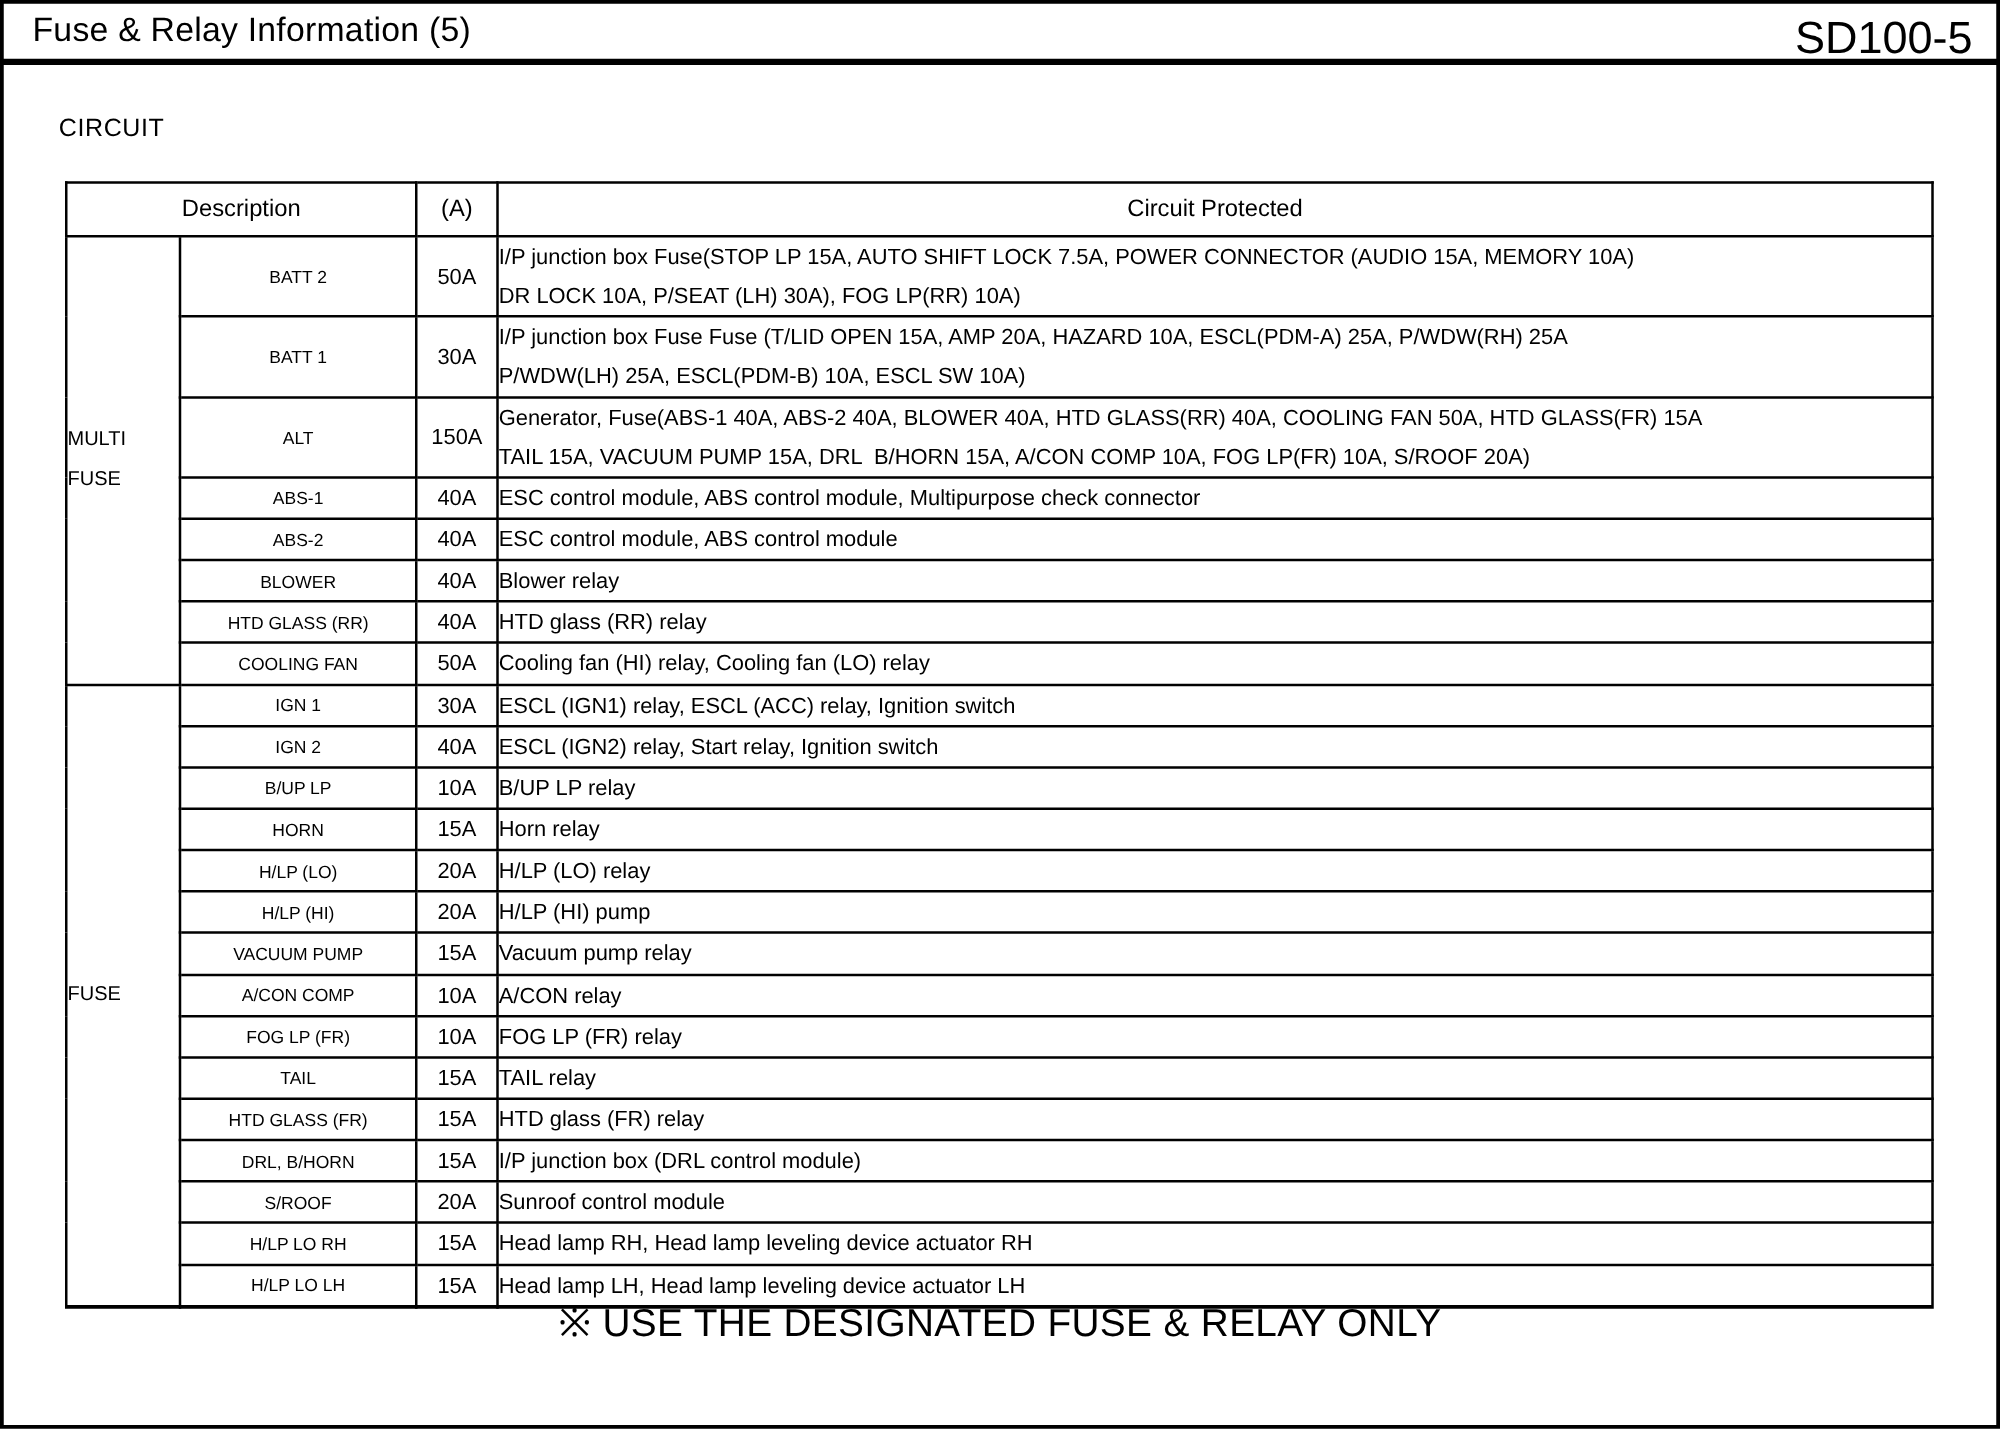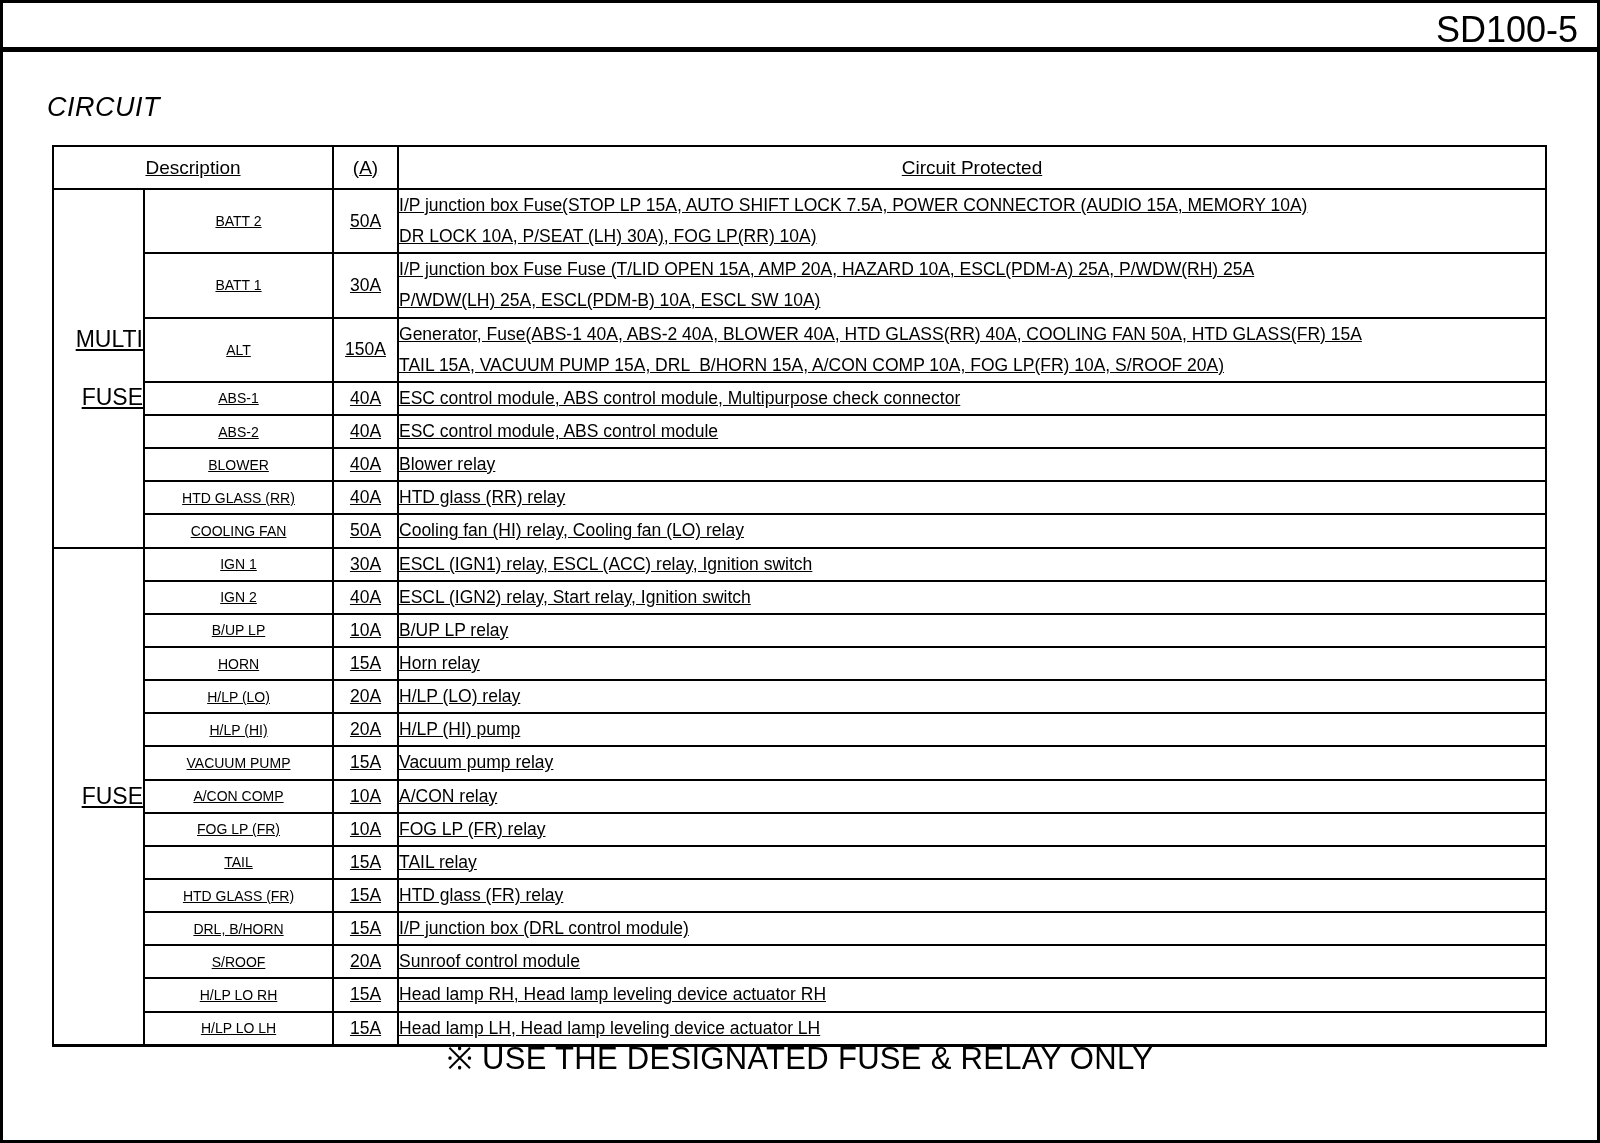--- a/index.html
+++ b/index.html
@@ -5,53 +5,54 @@
   html,body{margin:0;padding:0;}
   body{
     width:1600px;height:1143px;background:#ffffff;color:#000;
     font-family:"Liberation Sans", sans-serif;position:relative;overflow:hidden;
   }
   .page-frame{position:absolute;inset:0;border:3px solid #000;pointer-events:none;}
   .titlebar{position:absolute;top:0;left:0;width:1600px;height:48px;}
   .page-title{position:absolute;left:26px;top:9px;font-size:27px;letter-spacing:0.2px;}
   .page-code{position:absolute;right:22px;top:9px;font-size:36px;}
   .title-rule{position:absolute;top:47px;left:0;width:1600px;height:5px;background:#000;}
-  .section-title{position:absolute;left:47px;top:92px;font-size:27px;letter-spacing:0.5px;font-style:italic;}
+  .section-title{position:absolute;left:47px;top:92px;font-size:20px;letter-spacing:0.5px;}
   table.circuit{
     position:absolute;left:52px;top:145px;width:1495px;
-    border-collapse:collapse;table-layout:fixed;text-decoration:underline;
+    border-collapse:collapse;table-layout:fixed;
   }
   table.circuit th, table.circuit td{
     border:2px solid #000;padding:0;vertical-align:middle;
   }
   table.circuit{border:2px solid #000;border-bottom-width:3px;}
   thead tr{height:43px;}
   th{font-weight:normal;font-size:19px;text-align:center;}
   tbody tr{height:32px;}
   tbody tr.tall{height:64px;}
   td.group-label{
-    text-align:right;font-size:23px;white-space:pre-line;line-height:58px;
+    text-align:left;font-size:16px;white-space:pre-line;line-height:32px;
   }
   td.col-desc{text-align:center;font-size:14px;}
   td.col-amp{text-align:center;font-size:17.5px;margin-left:35px;}
   td.col-circuit{
     text-align:left;font-size:17.5px;padding:0 11px;
     white-space:pre-wrap;line-height:1.78;margin-top:30px;
   }
   .footer-note{
     position:absolute;top:1036px;left:0;width:1600px;text-align:center;
     font-size:31px;letter-spacing:0.3px;
   }
 </style>
 </head>
 <body>
 
 <div class="page-frame"></div>
 
 <div class="titlebar">
+  <div class="page-title">Fuse &amp; Relay Information (5)</div>
   <div class="page-code">SD100-5</div>
 </div>
 <div class="title-rule"></div>
 
 <div class="section-title">CIRCUIT</div>
 
 <table class="circuit">
   <colgroup>
     <col style="width:91px">
     <col style="width:189px">

